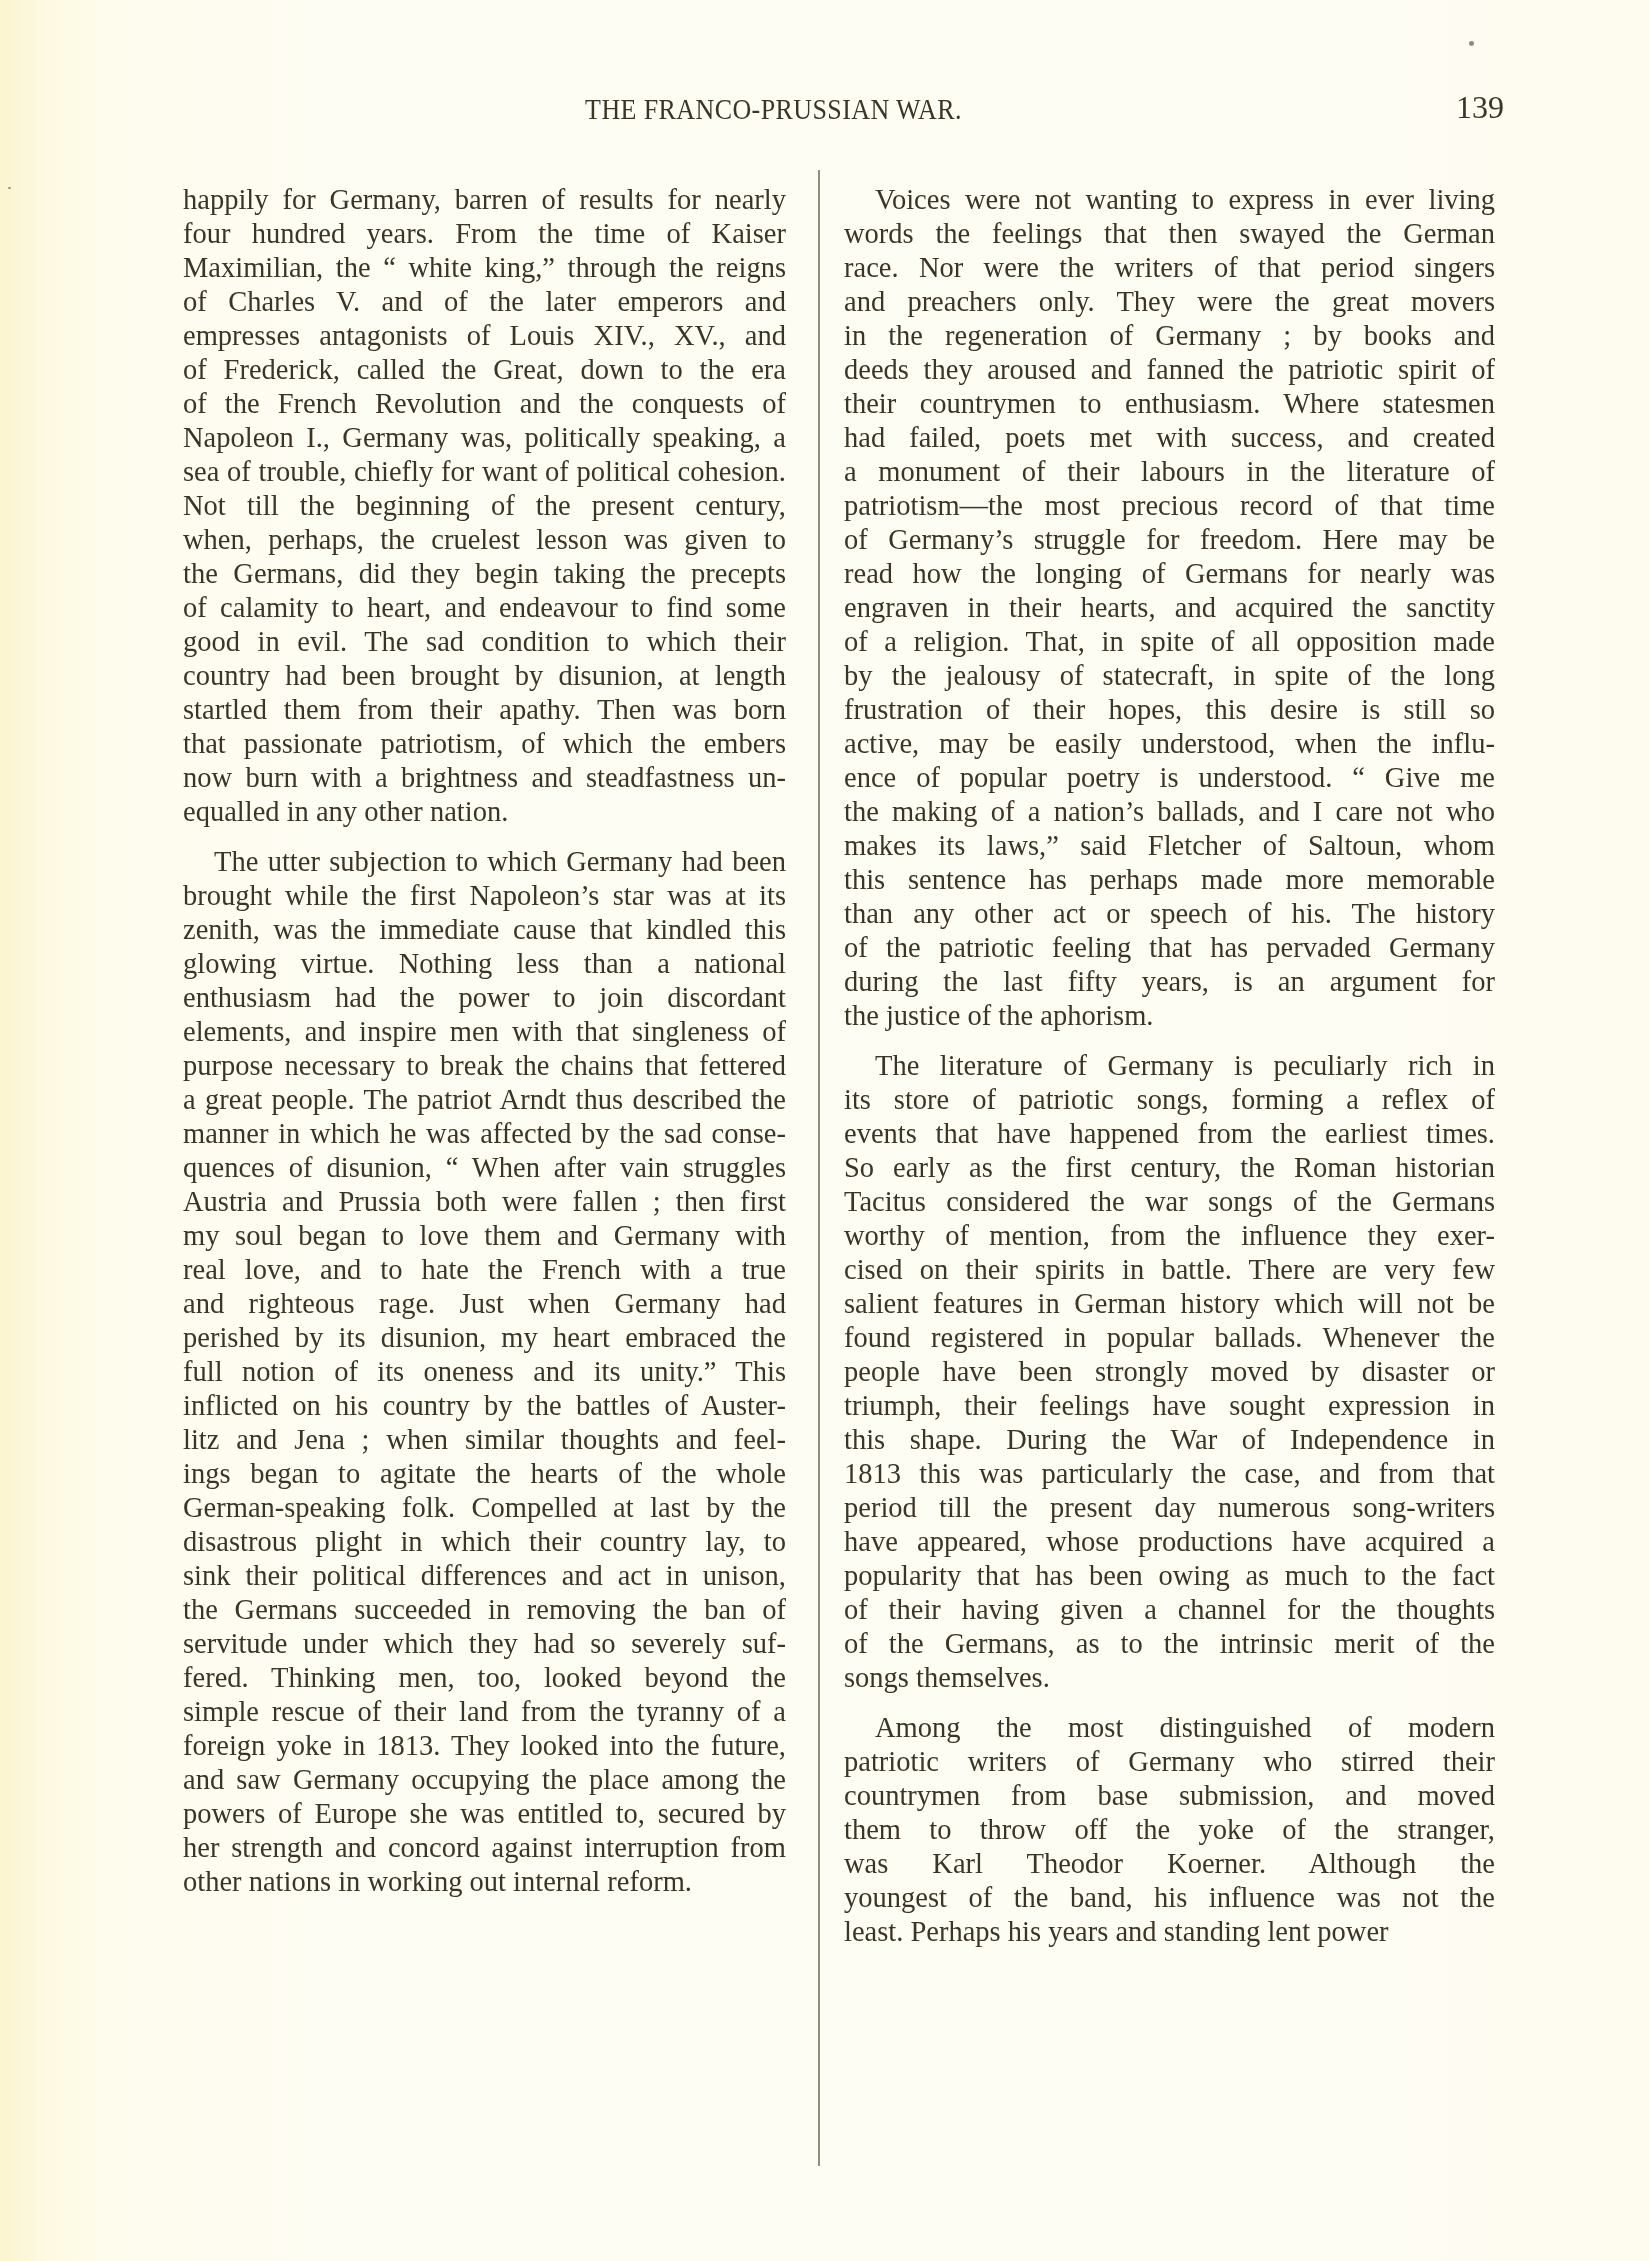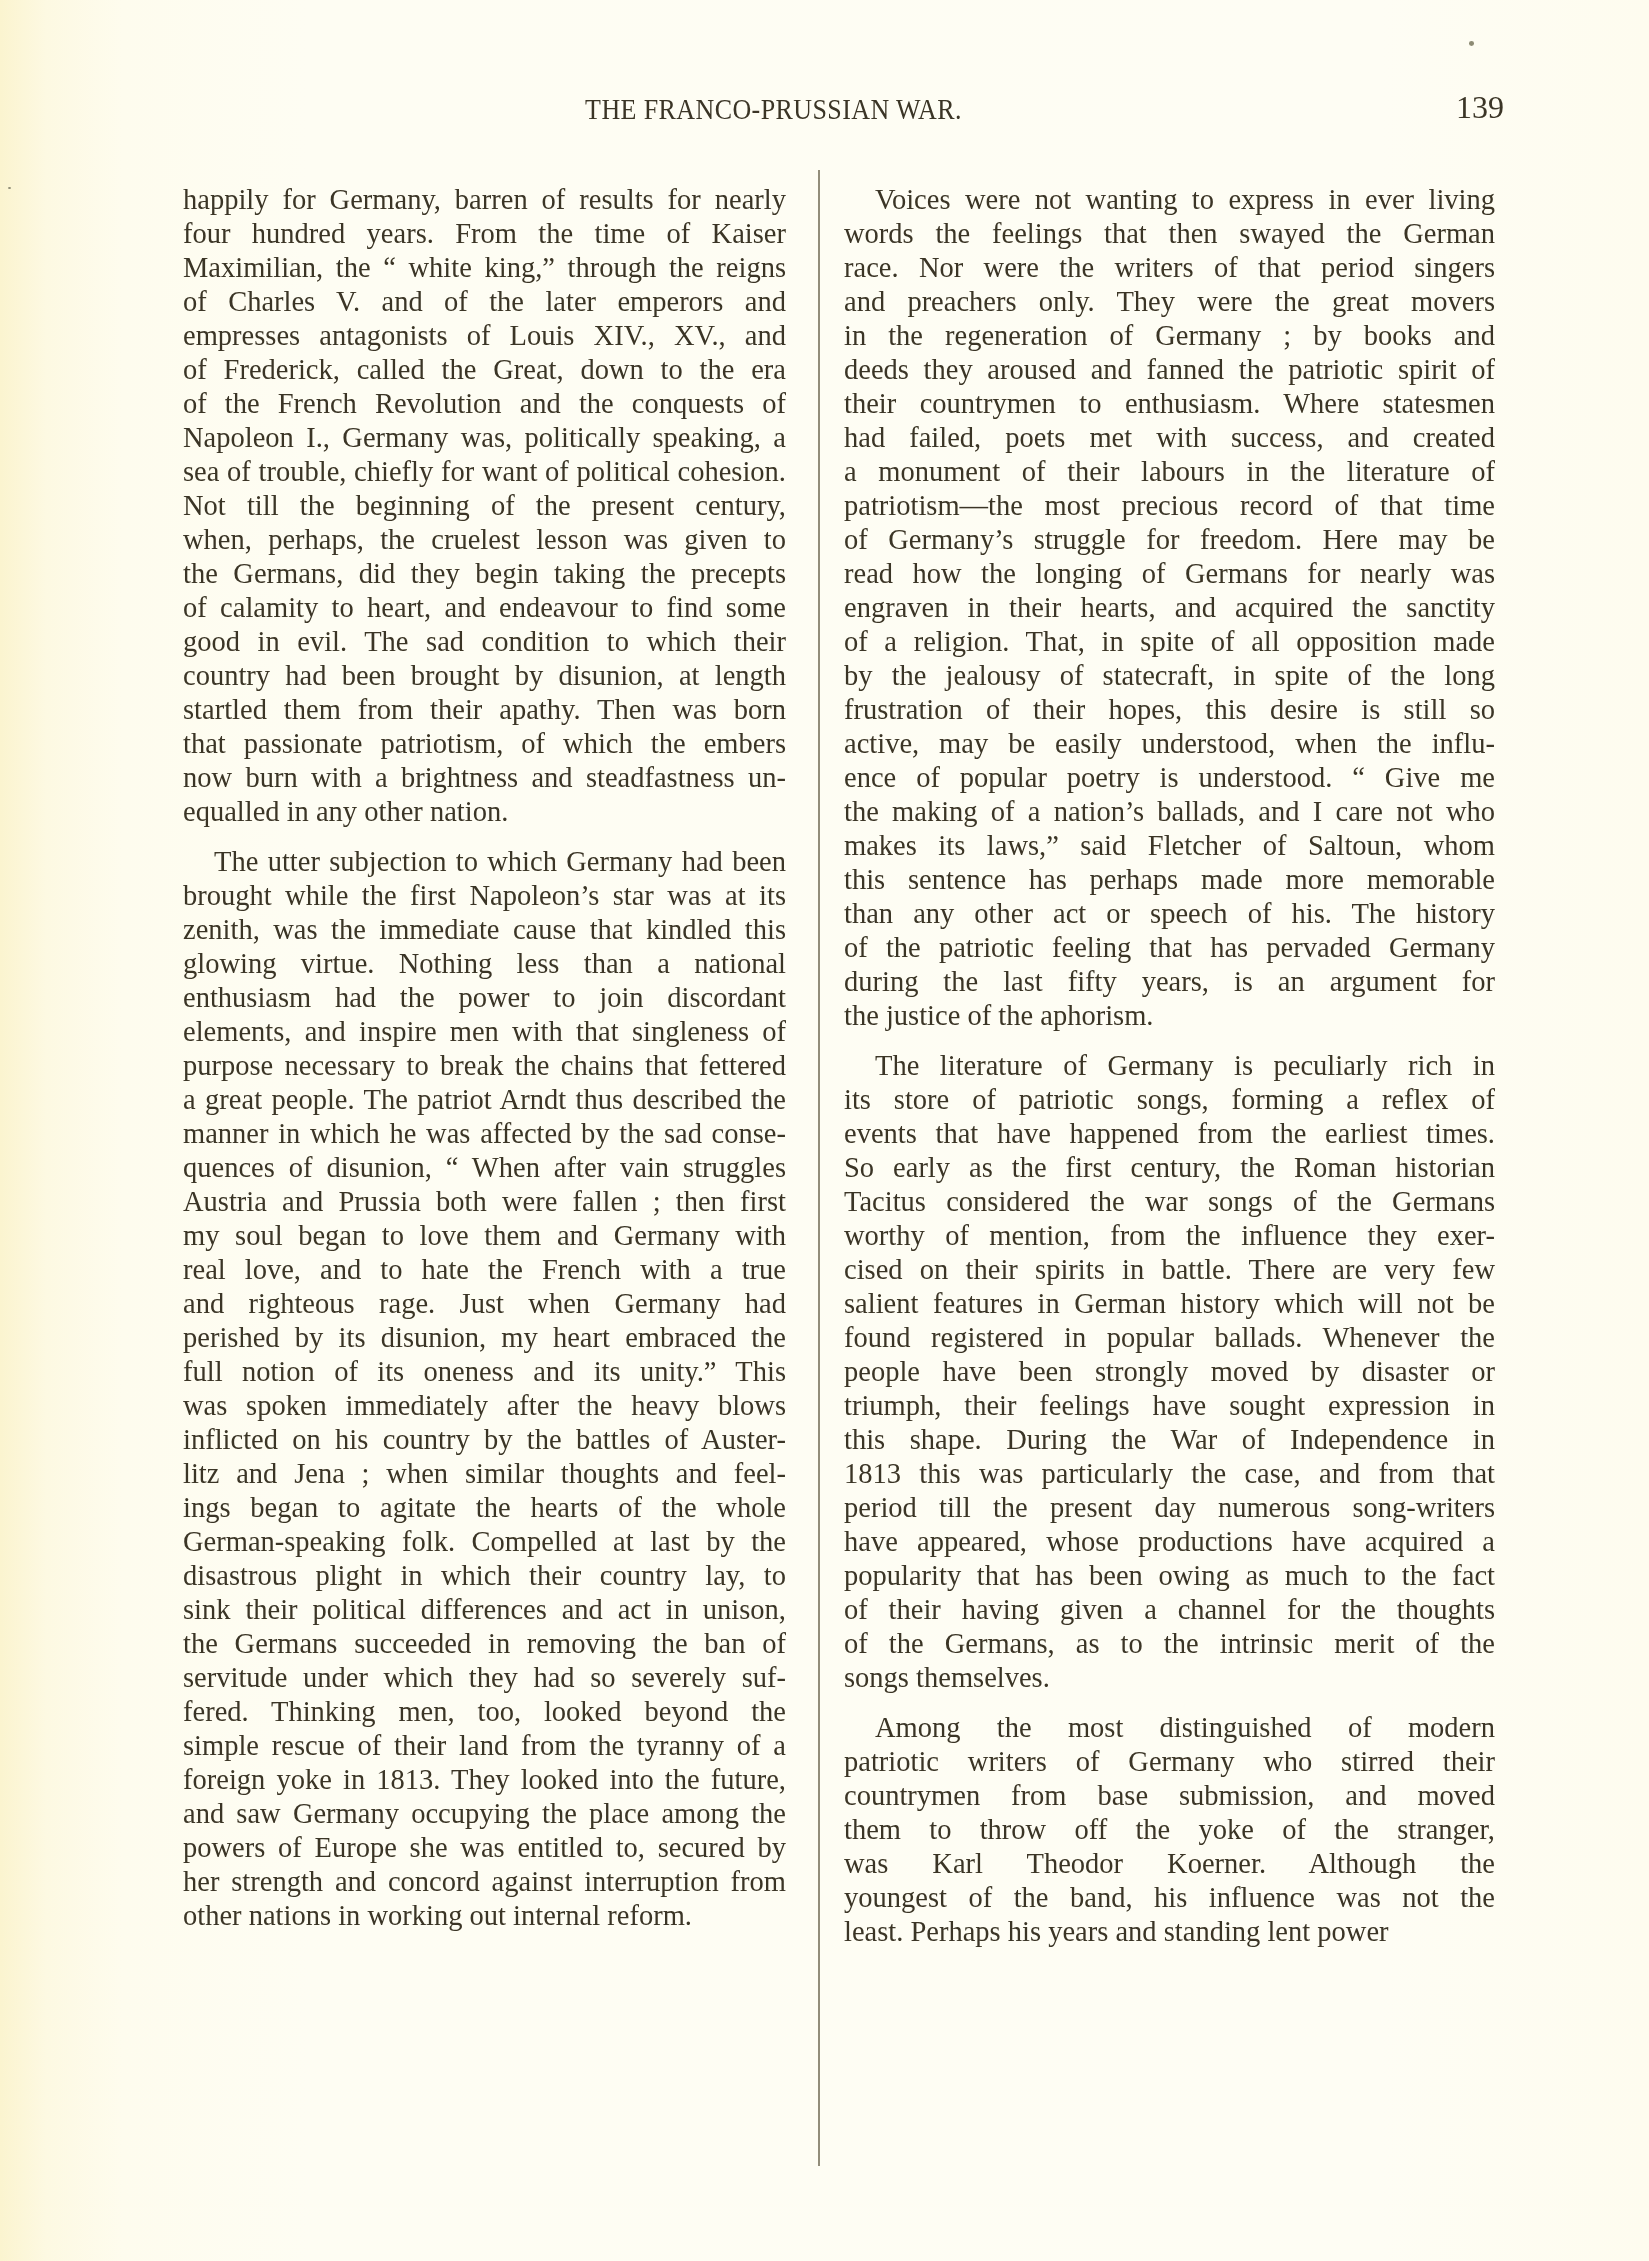--- a/index.html
+++ b/index.html
@@ -133,21 +133,20 @@
       <span class="line">purpose necessary to break the chains that fettered</span>
       <span class="line">a great people. The patriot Arndt thus described the</span>
       <span class="line">manner in which he was affected by the sad conse-</span>
       <span class="line">quences of disunion, “ When after vain struggles</span>
       <span class="line">Austria and Prussia both were fallen ; then first</span>
       <span class="line">my soul began to love them and Germany with</span>
       <span class="line">real love, and to hate the French with a true</span>
       <span class="line">and righteous rage.  Just when Germany had</span>
       <span class="line">perished by its disunion, my heart embraced the</span>
       <span class="line">full notion of its oneness and its unity.”  This</span>
-      <span class="line">was spoken immediately after the heavy blows</span>
       <span class="line">inflicted on his country by the battles of Auster-</span>
       <span class="line">litz and Jena ; when similar thoughts and feel-</span>
       <span class="line">ings began to agitate the hearts of the whole</span>
       <span class="line">German-speaking folk.  Compelled at last by the</span>
       <span class="line">disastrous plight in which their country lay, to</span>
       <span class="line">sink their political differences and act in unison,</span>
       <span class="line">the Germans succeeded in removing the ban of</span>
       <span class="line">servitude under which they had so severely suf-</span>
       <span class="line">fered.  Thinking men, too, looked beyond the</span>
       <span class="line">simple rescue of their land from the tyranny of a</span>

